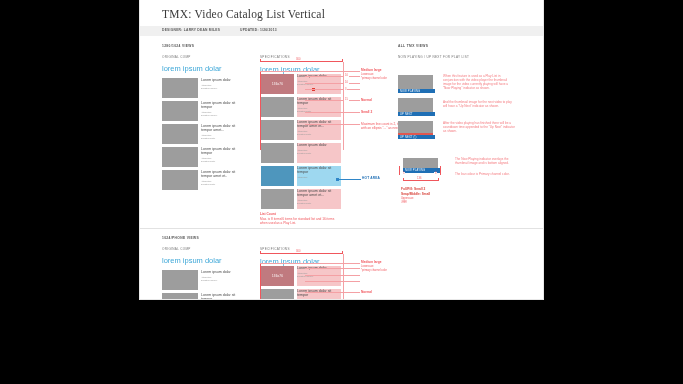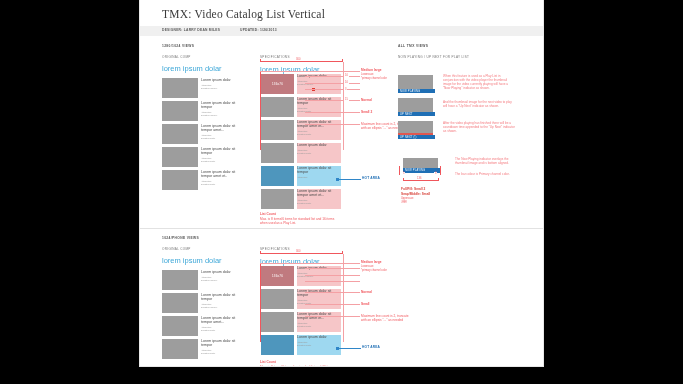--- a/index.html
+++ b/index.html
@@ -1,21 +1,21 @@
 <!DOCTYPE html>
 <html><head>
 <meta charset="utf-8">
 <style>
   html,body{margin:0;padding:0;background:#000;}
   body{width:683px;height:384px;overflow:hidden;font-family:"Liberation Sans",sans-serif;}
 
   #page{position:relative;width:683px;height:384px;background:#000;}
 
   
-  #doc{position:absolute;left:140px;top:0;width:403px;height:366px;background:#ffffff;
+  #doc{position:absolute;left:140px;top:0;width:403px;height:299px;background:#ffffff;
        box-shadow:0 0 0 1px #e8e8e8;overflow:hidden;text-decoration:underline;}
 
   
   .doc-title{position:absolute;left:22px;top:8px;font-size:11.5px;color:#3a3a3a;
              font-family:"Liberation Serif",serif;letter-spacing:.2px;font-weight:400;}
   .meta-bar{position:absolute;left:0;top:26px;width:403px;height:10px;background:#f0f0f0;}
   .meta-bar .m1{position:absolute;left:22px;top:2px;font-size:3.3px;letter-spacing:.25px;
                 color:#5a5a5a;font-weight:bold;}
   .meta-bar .m2{position:absolute;left:100px;top:2px;font-size:3.3px;letter-spacing:.25px;
                 color:#5a5a5a;font-weight:bold;}

